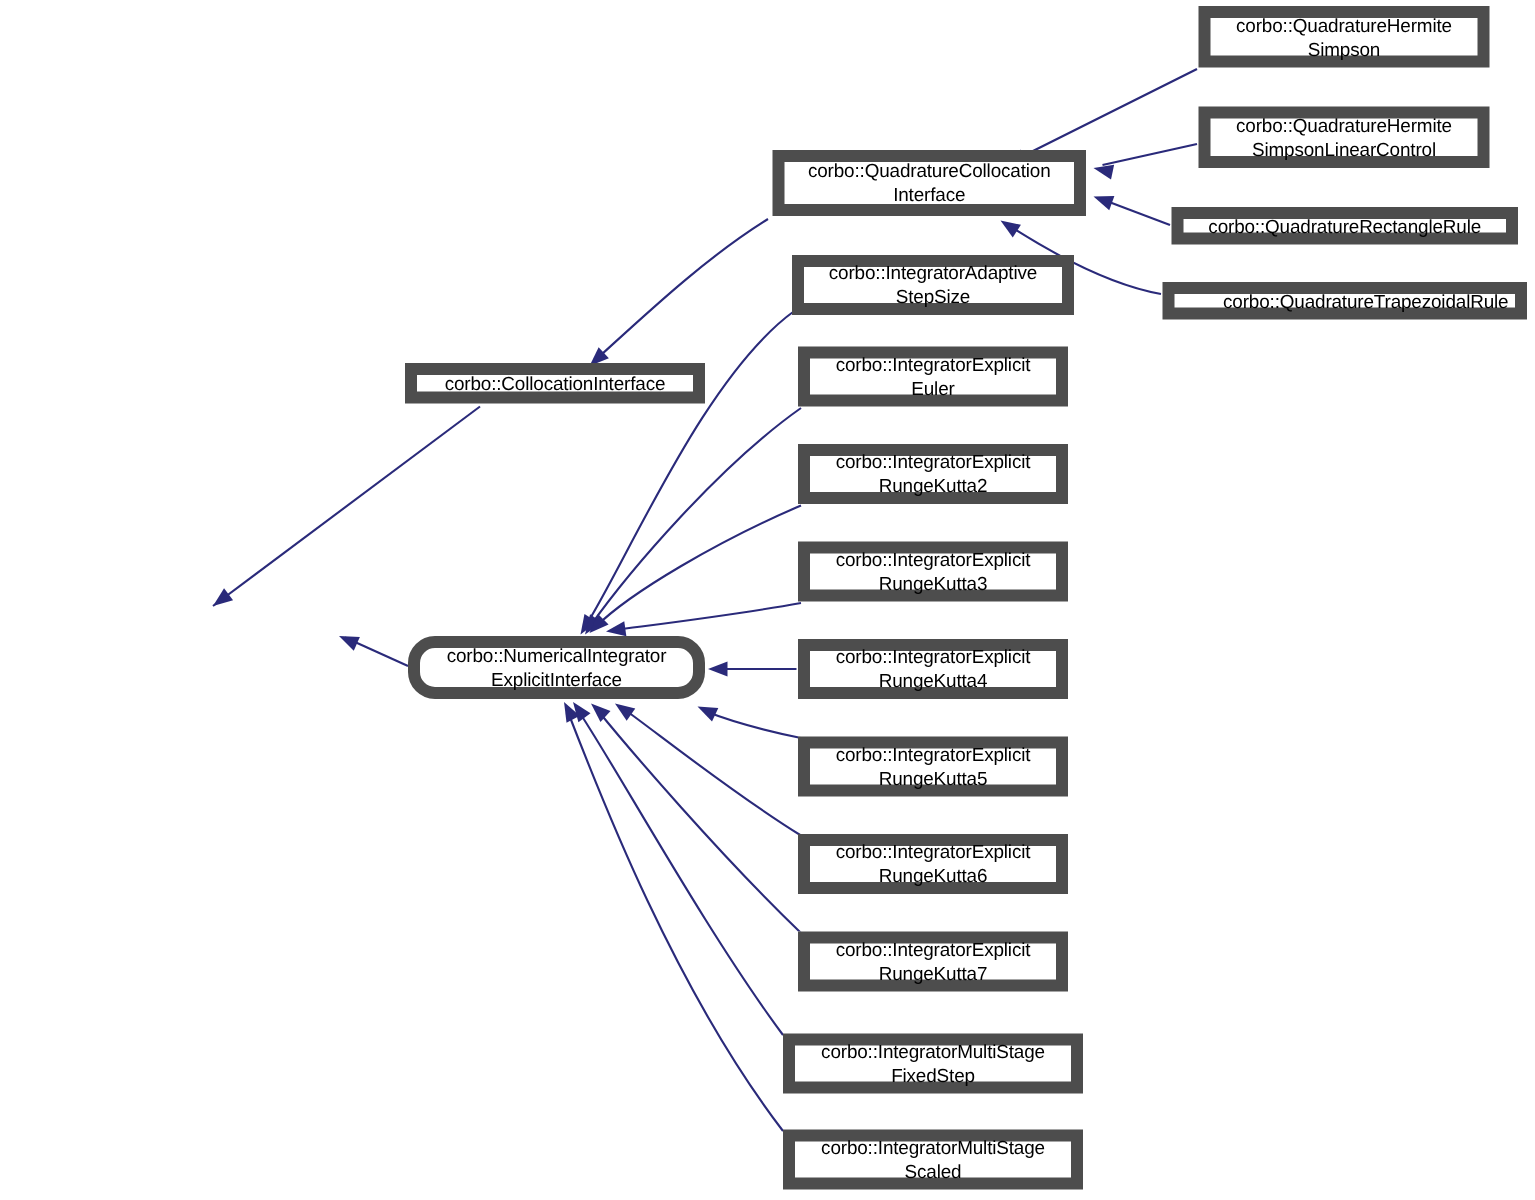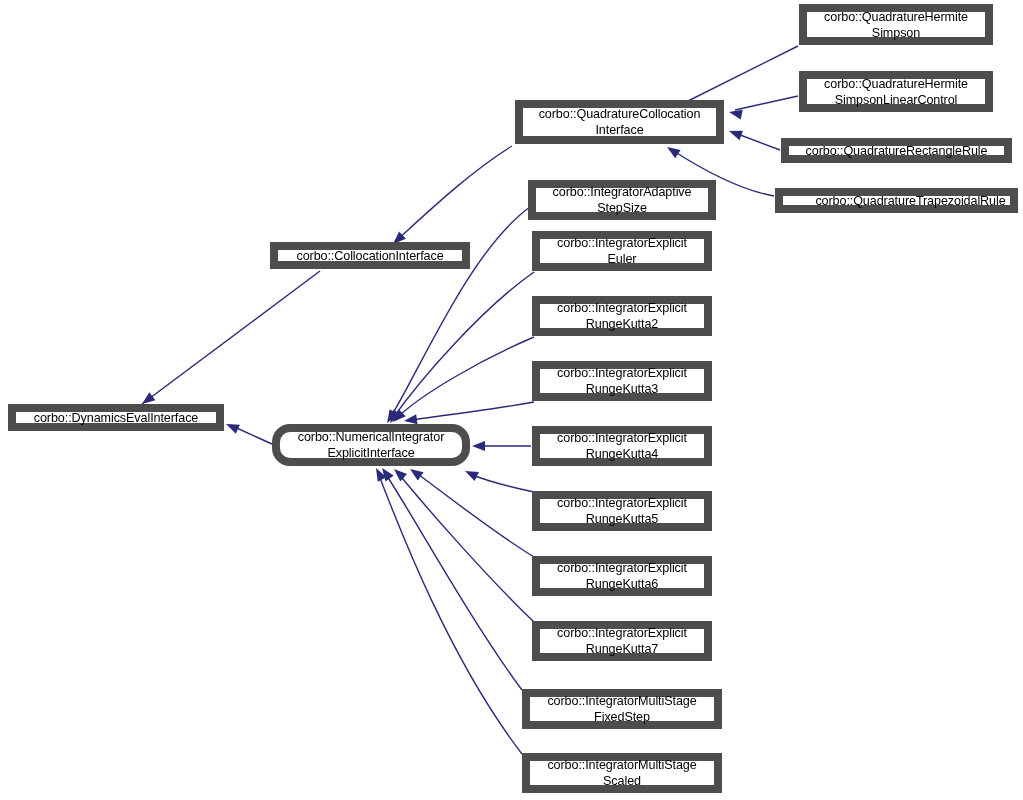--- a/index.html
+++ b/index.html
@@ -111,33 +111,32 @@
       </g>
       <g>
         <path d="M 522 690 C 470 620 410 510 385 473" fill="none" stroke="#2a2a7a" stroke-width="1.4"></path>
         <polygon points="0,0 -13,-5 -13,5" fill="#2a2a7a" transform="translate(382,468) rotate(234)"></polygon>
       </g>
       <g>
         <path d="M 522 754 C 450 660 400 530 378 473" fill="none" stroke="#2a2a7a" stroke-width="1.4"></path>
         <polygon points="0,0 -13,-5 -13,5" fill="#2a2a7a" transform="translate(376,468) rotate(242)"></polygon>
       </g>
     </svg>
-<div class="node" style="left: 8px; top: 404px; width: 216px; height: 27px; border-color: rgb(77, 77, 77); background: rgb(255, 255, 255); color: rgb(0, 0, 0);">corbo::DynamicsEvalInterface</div>
     <div class="node" style="left: 270px; top: 242px; width: 200px; height: 27px; border-color: rgb(77, 77, 77); background: rgb(255, 255, 255); color: rgb(0, 0, 0);">corbo::CollocationInterface</div>
     <div class="node" style="left: 272px; top: 424px; width: 198px; height: 42px; border-color: rgb(77, 77, 77); background: rgb(255, 255, 255); color: rgb(0, 0, 0); border-radius: 18px;">corbo::NumericalIntegrator
 ExplicitInterface</div>
     <div class="node" style="left: 515px; top: 100px; width: 209px; height: 44px; border-color: rgb(77, 77, 77); background: rgb(255, 255, 255); color: rgb(0, 0, 0);">corbo::QuadratureCollocation
 Interface</div>
     <div class="node" style="left: 799px; top: 4px; width: 194px; height: 41px; border-color: rgb(77, 77, 77); background: rgb(255, 255, 255); color: rgb(0, 0, 0);">corbo::QuadratureHermite
 Simpson</div>
     <div class="node" style="left: 799px; top: 71px; width: 194px; height: 41px; border-color: rgb(77, 77, 77); background: rgb(255, 255, 255); color: rgb(0, 0, 0);">corbo::QuadratureHermite
 SimpsonLinearControl</div>
     <div class="node" style="left: 781px; top: 138px; width: 231px; height: 25px; border-color: rgb(77, 77, 77); background: rgb(255, 255, 255); color: rgb(0, 0, 0);">corbo::QuadratureRectangleRule</div>
     <div class="node" style="left: 775px; top: 188px; width: 243px; height: 25px; border-color: rgb(77, 77, 77); background: rgb(255, 255, 255); color: rgb(0, 0, 0); padding-left: 28px;">corbo::QuadratureTrapezoidalRule</div>
-    <div class="node" style="left: 528px; top: 180px; width: 188px; height: 40px; border-color: rgb(77, 77, 77); background: rgb(255, 255, 255); color: rgb(0, 0, 0);">corbo::IntegratorAdaptive
+    <div class="node" style="left: 528px; top: 170px; width: 188px; height: 40px; border-color: rgb(77, 77, 77); background: rgb(255, 255, 255); color: rgb(0, 0, 0);">corbo::IntegratorAdaptive
 StepSize</div>
     <div class="node" style="left: 532px; top: 231px; width: 180px; height: 40px; border-color: rgb(77, 77, 77); background: rgb(255, 255, 255); color: rgb(0, 0, 0);">corbo::IntegratorExplicit
 Euler</div>
     <div class="node" style="left: 532px; top: 296px; width: 180px; height: 40px; border-color: rgb(77, 77, 77); background: rgb(255, 255, 255); color: rgb(0, 0, 0);">corbo::IntegratorExplicit
 RungeKutta2</div>
     <div class="node" style="left: 532px; top: 361px; width: 180px; height: 40px; border-color: rgb(77, 77, 77); background: rgb(255, 255, 255); color: rgb(0, 0, 0);">corbo::IntegratorExplicit
 RungeKutta3</div>
     <div class="node" style="left: 532px; top: 426px; width: 180px; height: 40px; border-color: rgb(77, 77, 77); background: rgb(255, 255, 255); color: rgb(0, 0, 0);">corbo::IntegratorExplicit
 RungeKutta4</div>
     <div class="node" style="left: 532px; top: 491px; width: 180px; height: 40px; border-color: rgb(77, 77, 77); background: rgb(255, 255, 255); color: rgb(0, 0, 0);">corbo::IntegratorExplicit

